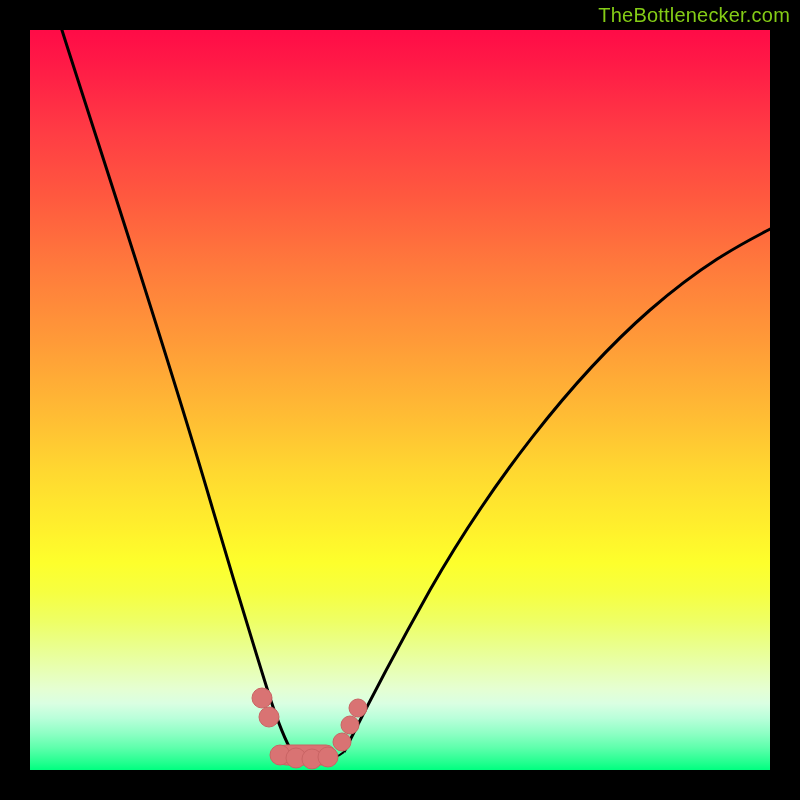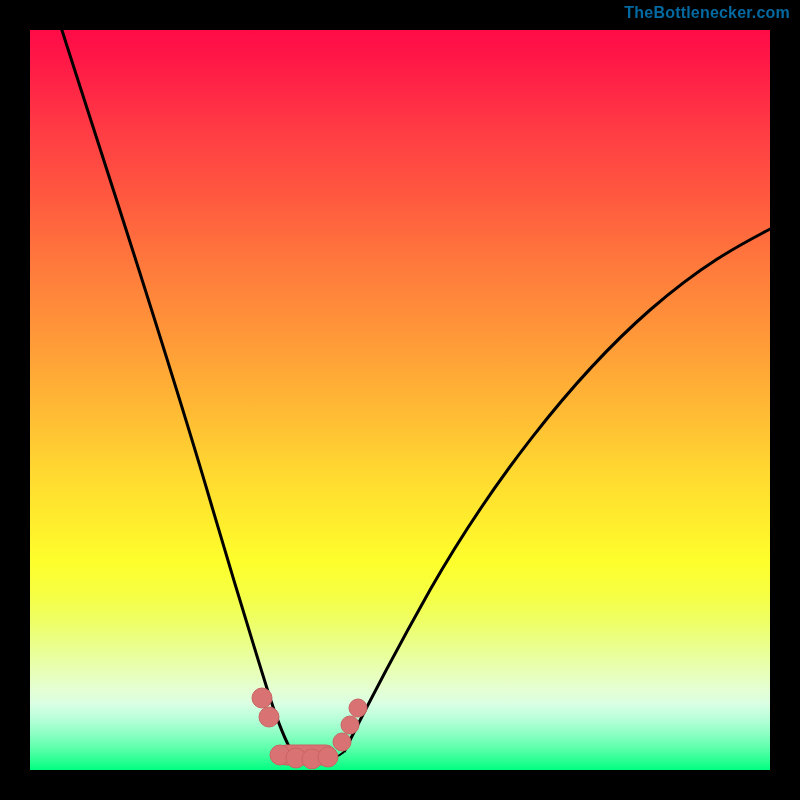--- a/index.html
+++ b/index.html
@@ -22,21 +22,21 @@
       #e8ffae 86%,
       #e5ffd2 89%,
       #daffe2 91%,
       #b9ffda 93%,
       #8fffc5 95%,
       #5effac 97%,
       #22ff8f 99%,
       #00ff80 100%);
   }
   svg.curves{position:absolute;left:30px;top:30px;width:740px;height:740px;}
-  .watermark{position:absolute;right:10px;top:4px;color:#0369a1;font-family:Arial,Helvetica,sans-serif;font-size:16px;font-weight:700;letter-spacing:0.2px;}
+  .watermark{position:absolute;right:10px;top:4px;color:#84cc16;font-family:Arial,Helvetica,sans-serif;font-size:20px;font-weight:400;letter-spacing:0.2px;}
 </style>
 </head>
 <body>
 
 <div class="frame">
   <div class="plot"></div>
 
   <svg class="curves" viewBox="0 0 740 740">
 
     <path d="M 30 -6

